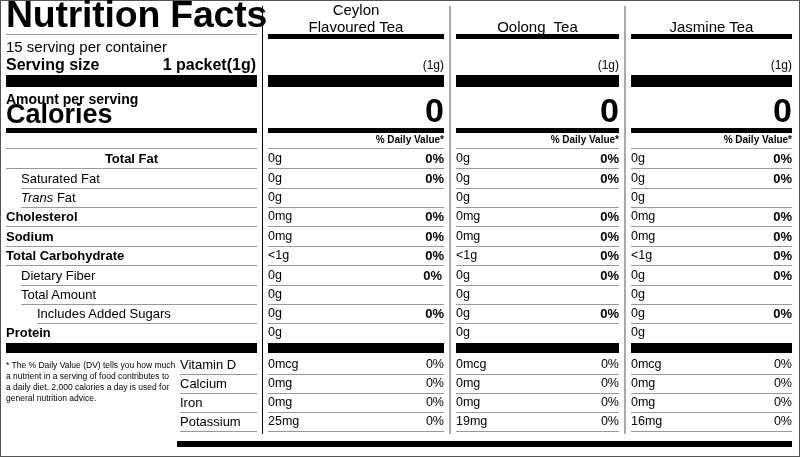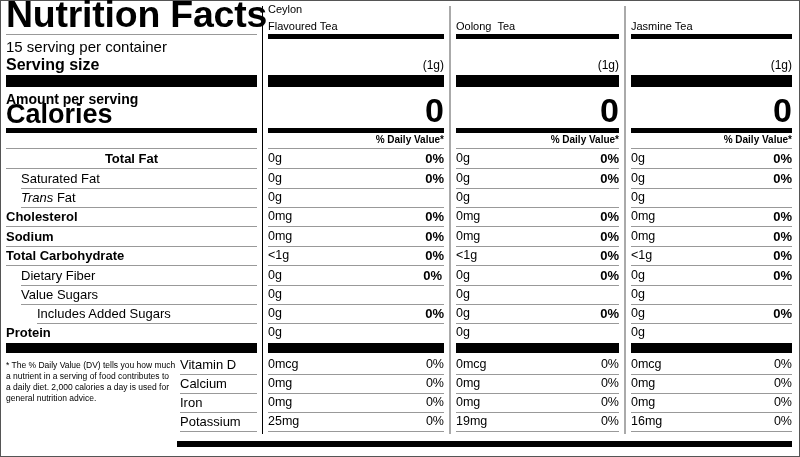--- a/index.html
+++ b/index.html
@@ -101,21 +101,22 @@
 
     
     .vdiv {
       width: 1px;
       background: #000;
     }
     .vdiv.gray { background: #aaa; width: 2px; }
 
     
     .col-head {
-      font-size: 11px;
+      text-align: center;
+      font-size: 15px;
       line-height: 17px;
       white-space: nowrap;
     }
     .col-serving {
       text-align: right;
       font-size: 12px;
       white-space: nowrap;
     }
     .col-cal {
       text-align: right;
@@ -145,35 +146,36 @@
 </head>
 <body>
 
 <div class="frame"></div>
 
 <div class="abs title">Nutrition Facts</div>
 <div class="abs thin-rule" style="left:6px; top:34px; width:251px;"></div>
 <div class="abs servings">15 serving per container</div>
 <div class="abs serving-size">
   <span>Serving size</span>
+  <span>1 packet(1g)</span>
 </div>
 <div class="abs bar" style="left:6px; top:75px; width:251px; height:12px;"></div>
 <div class="abs amount-per">Amount per serving</div>
 <div class="abs calories-label">Calories</div>
 <div class="abs bar" style="left:6px; top:128px; width:251px; height:5px;"></div>
 <div class="abs thin-rule" style="left:6px; top:148px; width:251px;"></div>
 
 <div class="abs row-label bold" style="top:149px;text-align:center;">Total Fat</div>
 <div class="abs row-label sub1" style="top:169px;">Saturated Fat</div>
 <div class="abs row-label sub1" style="top:188px;"><i>Trans</i><span> Fat</span></div>
 <div class="abs row-label bold" style="top:207px;">Cholesterol</div>
 <div class="abs row-label bold" style="top:227px;">Sodium</div>
 <div class="abs row-label bold" style="top:246px;">Total Carbohydrate</div>
 <div class="abs row-label sub1" style="top:266px;">Dietary Fiber</div>
-<div class="abs row-label sub1" style="top:285px;">Value Sugars</div>
+<div class="abs row-label sub1" style="top:285px;">Total Amount</div>
 <div class="abs row-label sub2" style="top:304px;">Includes Added Sugars</div>
 <div class="abs row-label bold noborder" style="top:323px;">Protein</div>
 <div class="abs bar" style="left:6px; top:343px; width:251px; height:10px;"></div>
 
 <div class="abs footnote">* The % Daily Value (DV) tells you how much a nutrient in a serving of food contributes to a daily diet. 2,000 calories a day is used for general nutrition advice.</div>
 
 <div class="abs vit-label" style="top:355px;">Vitamin D</div>
 <div class="abs vit-label" style="top:374px;">Calcium</div>
 <div class="abs vit-label" style="top:393px;">Iron</div>
 <div class="abs vit-label" style="top:412px;">Potassium</div>

